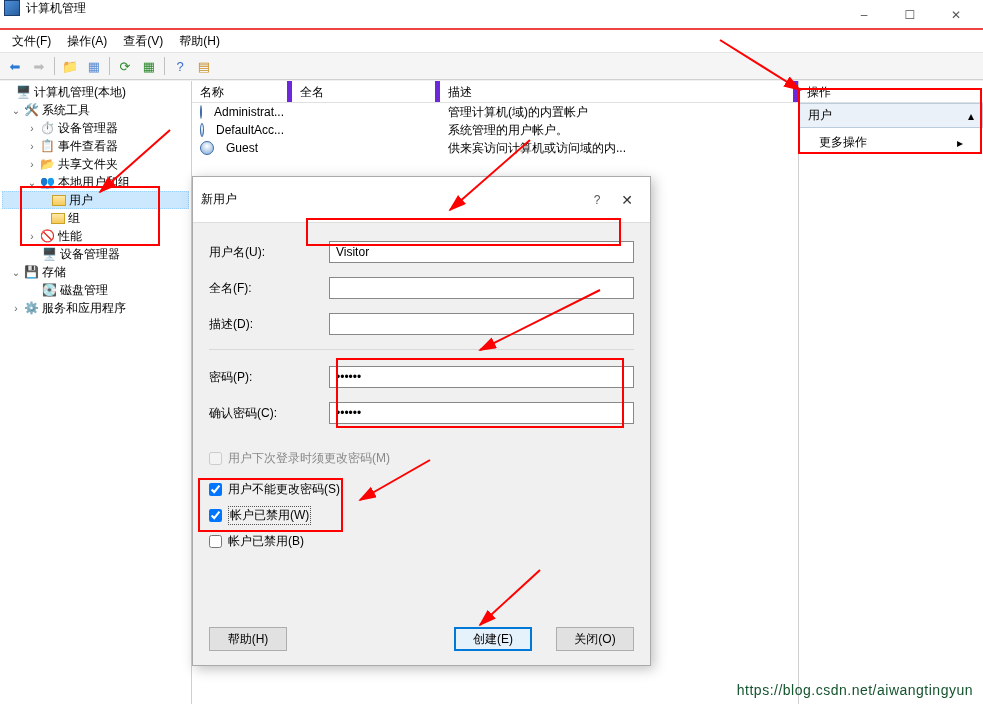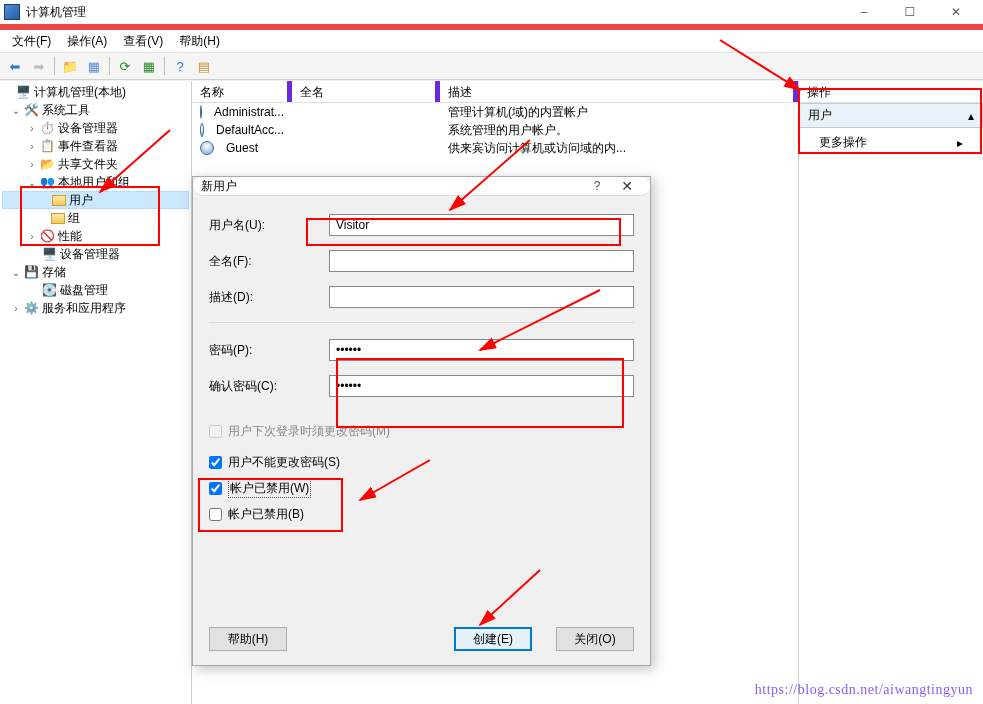--- a/index.html
+++ b/index.html
@@ -1,19 +1,19 @@
 <!DOCTYPE html>
 <html><head>
 <meta charset="utf-8">
 <style>
 * { box-sizing: border-box; margin: 0; padding: 0; }
 body { font-family: "Microsoft YaHei", "Segoe UI", Tahoma, sans-serif; font-size: 12px; background: #fff; color: #000; width: 983px; height: 704px; overflow: hidden; position: relative; }
 
 
-.titlebar { height: 30px; display: flex; align-items: center; padding: 0 4px; border-bottom: 6px solid #ef4444; }
+.titlebar { height: 30px; display: flex; padding: 0 4px; border-bottom: 2px solid #ef4444; }
 .titlebar .app-icon { width: 16px; height: 16px; margin-right: 6px; background: linear-gradient(135deg,#4a90d9,#2a5fa0); border: 1px solid #1a3d6d; }
 .titlebar .title { flex: 1; font-size: 12px; }
 .titlebar .win-btn { width: 46px; height: 30px; display: flex; align-items: center; justify-content: center; color: #555; }
 
 
 .menubar { height: 22px; display: flex; align-items: center; padding: 0 4px; }
 .menubar span { padding: 2px 8px; }
 
 
 .toolbar { height: 28px; border-top: 1px solid #e5e5e5; border-bottom: 1px solid #d0d0d0; background: #f5f5f5; display: flex; align-items: center; padding: 0 4px; gap: 2px; }
@@ -41,21 +41,21 @@
 .list-rows .cell { padding: 0 8px; display: flex; align-items: center; gap: 12px; white-space: nowrap; overflow: hidden; }
 .user-ic { width: 14px; height: 14px; border-radius: 50%; background: radial-gradient(circle at 50% 35%, #fff, #7aa7d9); border: 1px solid #3a6ca8; }
 
 
 .act-header { height: 22px; border-bottom: 1px solid #e0e0e0; padding: 3px 8px; }
 .act-section { border: 1px solid #bcd; background: #eaf1f9; padding: 3px 8px; display: flex; justify-content: space-between; align-items: center; }
 .act-item { padding: 6px 20px; display: flex; justify-content: space-between; align-items: center; }
 
 
 .dialog { position: absolute; left: 192px; top: 176px; width: 459px; height: 490px; background: #f0f0f0; border: 1px solid #aaa; box-shadow: 3px 3px 12px rgba(0,0,0,.25); }
-.dlg-title { height: 19px; background: #fff; display: flex; align-items: center; padding: 0 8px; border-bottom: 1px solid #ddd; border-radius: 12px; }
+.dlg-title { height: 46px; background: #fff; display: flex; align-items: center; padding: 0 8px; border-bottom: 1px solid #ddd; }
 .dlg-title .t { flex: 1; font-size: 12px; }
 .dlg-title .q { width: 30px; text-align: center; color: #555; }
 .dlg-title .x { width: 30px; text-align: center; color: #333; font-size: 14px; }
 .dlg-body { padding: 18px 16px 12px 16px; }
 .form-row { display: flex; align-items: center; margin-bottom: 14px; }
 .form-row label { width: 120px; }
 .form-row input[type=text], .form-row input[type=password] { flex: 1; height: 22px; border: 1px solid #888; padding: 0 6px; font-family: inherit; font-size: 12px; background: #fff; }
 .dlg-hr { border: none; border-top: 1px solid #d8d8d8; margin: 6px 0 16px 0; }
 .chk-row { display: flex; align-items: center; margin-bottom: 8px; gap: 6px; }
 .chk-row input { width: 13px; height: 13px; }
@@ -64,21 +64,21 @@
 .dlg-buttons .spacer { flex: 1; }
 .dlg-btn { min-width: 78px; height: 24px; border: 1px solid #adadad; background: #e1e1e1; font-family: inherit; font-size: 12px; margin-left: 24px; }
 .dlg-btn.primary { border: 2px solid #0078d7; background: #e5f1fb; }
 .dlg-btn.help { margin-left: 0; }
 
 
 .anno-box { position: absolute; border: 2px solid #ff0000; pointer-events: none; }
 .arrow { position: absolute; pointer-events: none; }
 
 
-.watermark { position: absolute; right: 10px; bottom: 6px; color: #8b5cf6; font-size: 14px; font-family: Liberation Serif, serif; letter-spacing: .5px; }
+.watermark { position: absolute; right: 10px; bottom: 6px; color: #14532d; font-size: 14px; font-family: Liberation Sans, sans-serif; letter-spacing: .5px; }
 </style>
 </head>
 <body>
 
 <div class="titlebar">
   <span class="app-icon"></span>
   <span class="title">计算机管理</span>
   <div class="win-btn">
       <span>–</span>
     </div>

